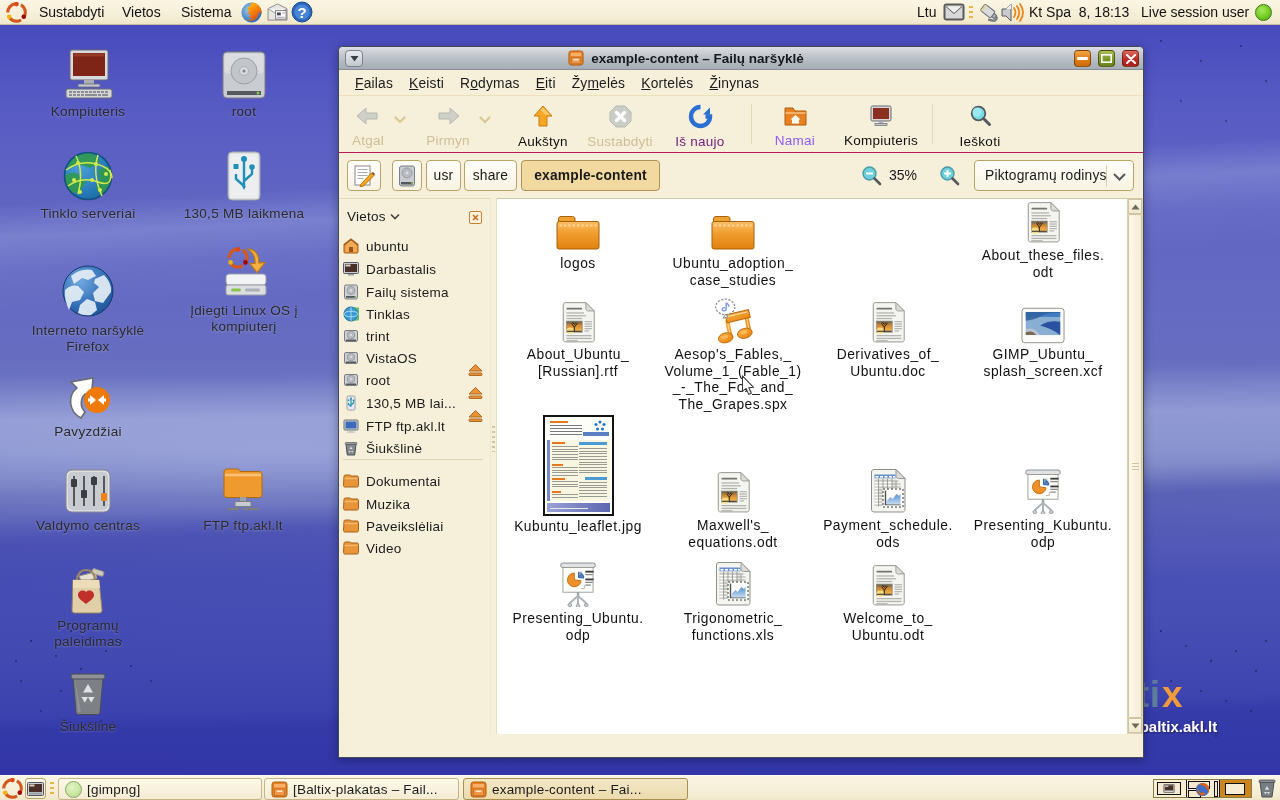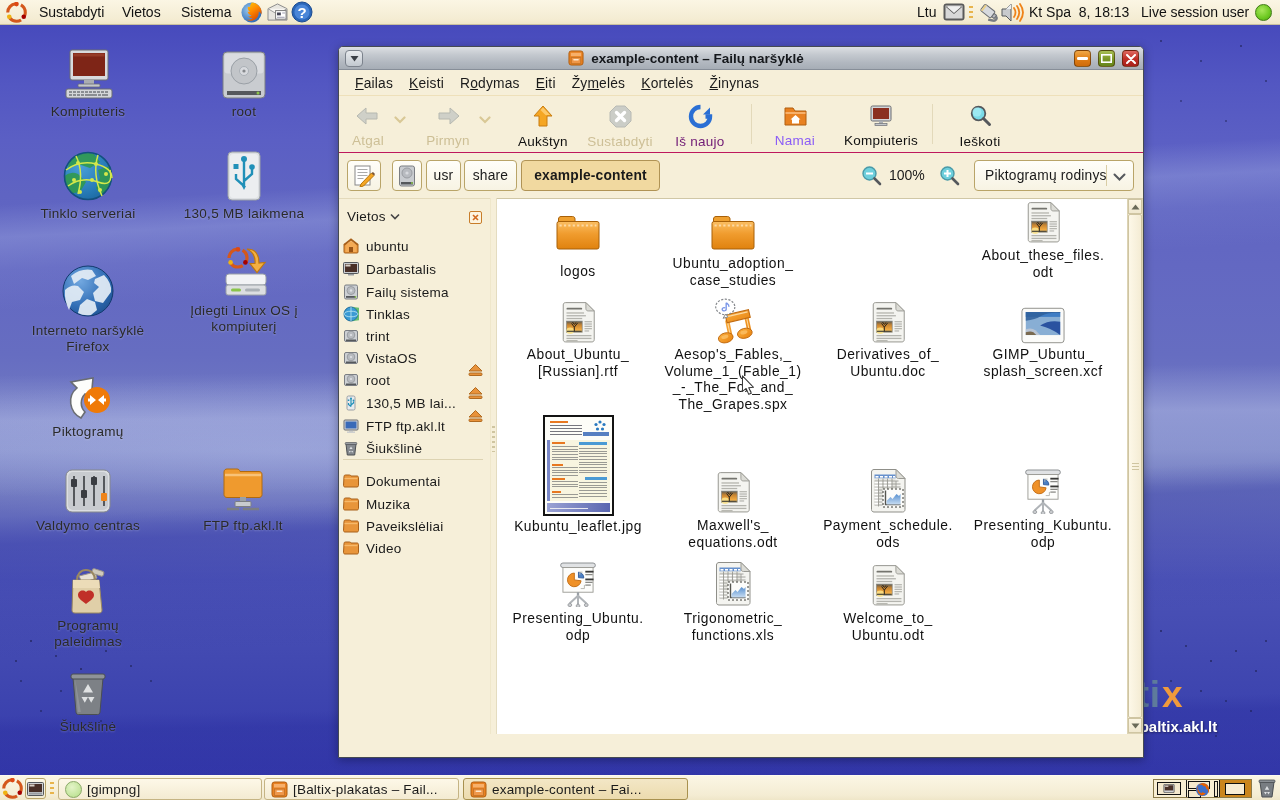--- a/index.html
+++ b/index.html
@@ -276,21 +276,21 @@
         </svg>
       </div>
     <div class="pathbtn" style="left:87px;width:35px">usr</div>
     <div class="pathbtn" style="left:125px;width:53px">share</div>
     <div class="pathbtn" style="left:182px;width:139px;background:#f1d9a0;border-color:#b09355;font-weight:bold">example-content</div>
     <svg style="position:absolute;left:522px;top:12px" width="21" height="21" viewBox="0 0 21 21">
         <circle cx="8.5" cy="8.5" r="6.5" fill="#6ecfdc" stroke="#4a9aa8" stroke-width="1.4"></circle>
         <rect x="5" y="7.5" width="7" height="2" fill="#fff"></rect>
         <path d="M13.5 13.5 L19 19" stroke="#55585c" stroke-width="2.6" stroke-linecap="round"></path>
       </svg>
-    <span style="position:absolute;left:550px;top:14px;font-size:14px">100%</span>
+    <span style="position:absolute;left:550px;top:14px;font-size:14px">35%</span>
     <svg style="position:absolute;left:600px;top:12px" width="21" height="21" viewBox="0 0 21 21">
         <circle cx="8.5" cy="8.5" r="6.5" fill="#6ecfdc" stroke="#4a9aa8" stroke-width="1.4"></circle>
         <rect x="5" y="7.5" width="7" height="2" fill="#fff"></rect>
         <rect x="7.5" y="5" width="2" height="7" fill="#fff"></rect>
         <path d="M13.5 13.5 L19 19" stroke="#55585c" stroke-width="2.6" stroke-linecap="round"></path>
       </svg>
     <div class="pathbtn" style="left:635px;width:160px;justify-content:flex-start;padding-left:10px">Piktogramų rodinys<div style="position:absolute;right:26px;top:4px;bottom:4px;width:1px;background:#d9cda5"></div><svg style="position:absolute;right:7px;top:12px" width="13" height="8" viewBox="0 0 13 8">
           <path d="M1.5 1.5 L6.5 6.5 L11.5 1.5" fill="none" stroke="#55585c" stroke-width="2" stroke-linecap="round"></path>
         </svg></div>
   </div>
@@ -521,21 +521,21 @@
             <path d="M5 29 v-3 q5-1.5 8 0 l3 3z" fill="#7a6a50"></path>
           </symbol>
         </defs>
       </svg>
       <div class="fitem" style="left:6px;top:8px;width:150px">
           <div class="fic" style="height:45px">
             <svg width="46" height="38">
               <use href="#sfold"></use>
             </svg>
           </div>
-          <div style="margin-top:12px">logos</div>
+          <div style="margin-top:4px">logos</div>
         </div>
       <div class="fitem" style="left:161px;top:8px;width:150px">
           <div class="fic" style="height:45px">
             <svg width="46" height="38">
               <use href="#sfold"></use>
             </svg>
           </div>
           <div style="margin-top:4px">Ubuntu_adoption_<br>case_studies</div>
         </div>
       <div class="fitem" style="left:471px;top:0;width:150px">
@@ -817,21 +817,21 @@
     <div class="lb">Įdiegti Linux OS į<br>kompiuterį</div>
   </div>
 <div class="deskicon" style="left:18px;top:368px;width:140px">
     <div class="ic" style="height:52px">
 <svg width="54" height="52" viewBox="0 0 54 52">
         <path d="M20 50 C8 44 6 28 16 20 l-6-6 22-4 -2 22 -6-6 c-5 5-5 13 0 18z" fill="#fdfdfb" stroke="#6a6d72" stroke-width="1.6"></path>
         <circle cx="36" cy="32" r="13" fill="#ef7a08"></circle>
         <path d="M29 27 l6 5 -6 5 v-3.5 h-2 v-3 h2z M43 27 l-6 5 6 5 v-3.5 h2 v-3 h-2z" fill="#fff"></path>
       </svg>
 </div>
-    <div class="lb">Piktogramų</div>
+    <div class="lb">Pavyzdžiai</div>
   </div>
 <div class="deskicon" style="left:18px;top:466px;width:140px">
     <div class="ic" style="height:48px">
 <svg width="48" height="46" viewBox="0 0 48 46">
         <rect x="2" y="2" width="44" height="42" rx="6" fill="#dcdee1" stroke="#85888c"></rect>
         <rect x="4" y="4" width="40" height="38" rx="5" fill="#c8cbcf"></rect>
         <g stroke="#55585c" stroke-width="2">
           <path d="M10 8 v30 M20 8 v30 M30 8 v30 M40 8 v30"></path>
         </g>
         <rect x="7" y="11" width="6" height="8" rx="1" fill="#3a3d42"></rect>

